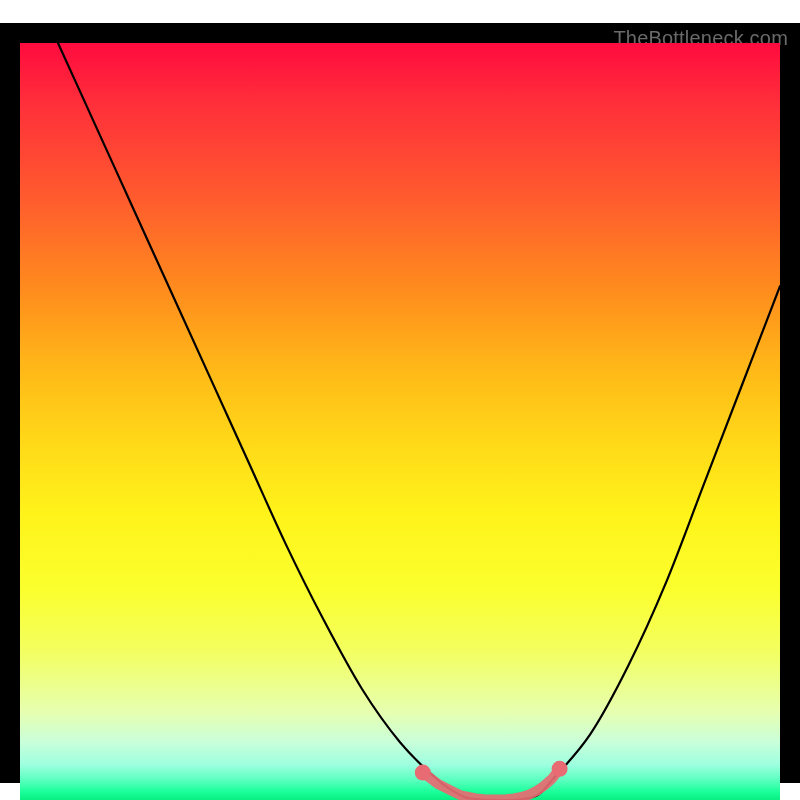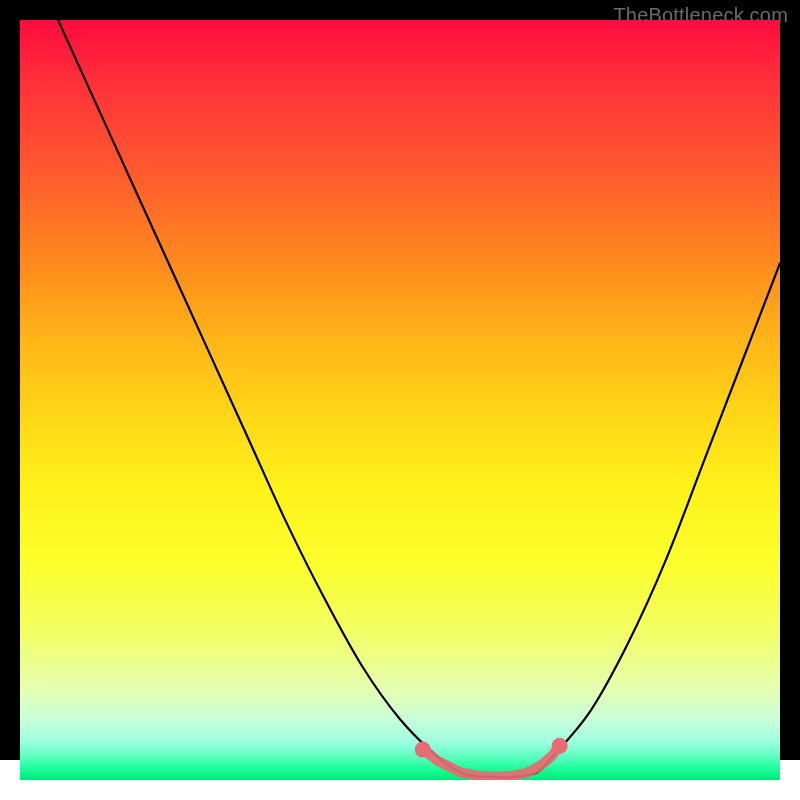--- a/index.html
+++ b/index.html
@@ -2,20 +2,21 @@
 <html><head>
 <meta charset="utf-8">
 <style>
   * { margin: 0; padding: 0; box-sizing: border-box; }
   html, body { width: 800px; height: 800px; overflow: hidden; }
   .chart-container {
     width: 800px;
     height: 760px;
     position: relative;
     background: #000;
+    margin-top: 23px;
   }
   .plot-area {
     position: absolute;
     left: 20px;
     top: 20px;
     width: 760px;
     height: 760px;
     overflow: hidden;
   }
   .gradient-bg {

